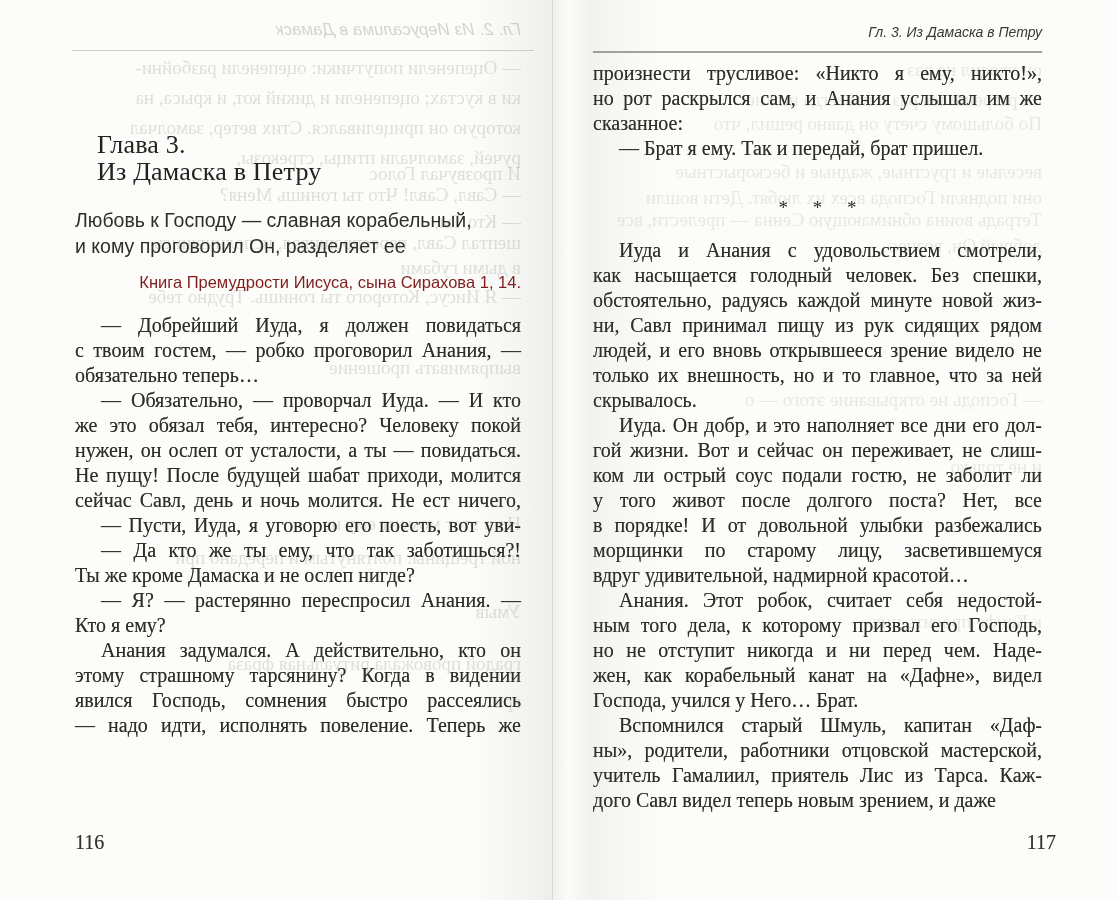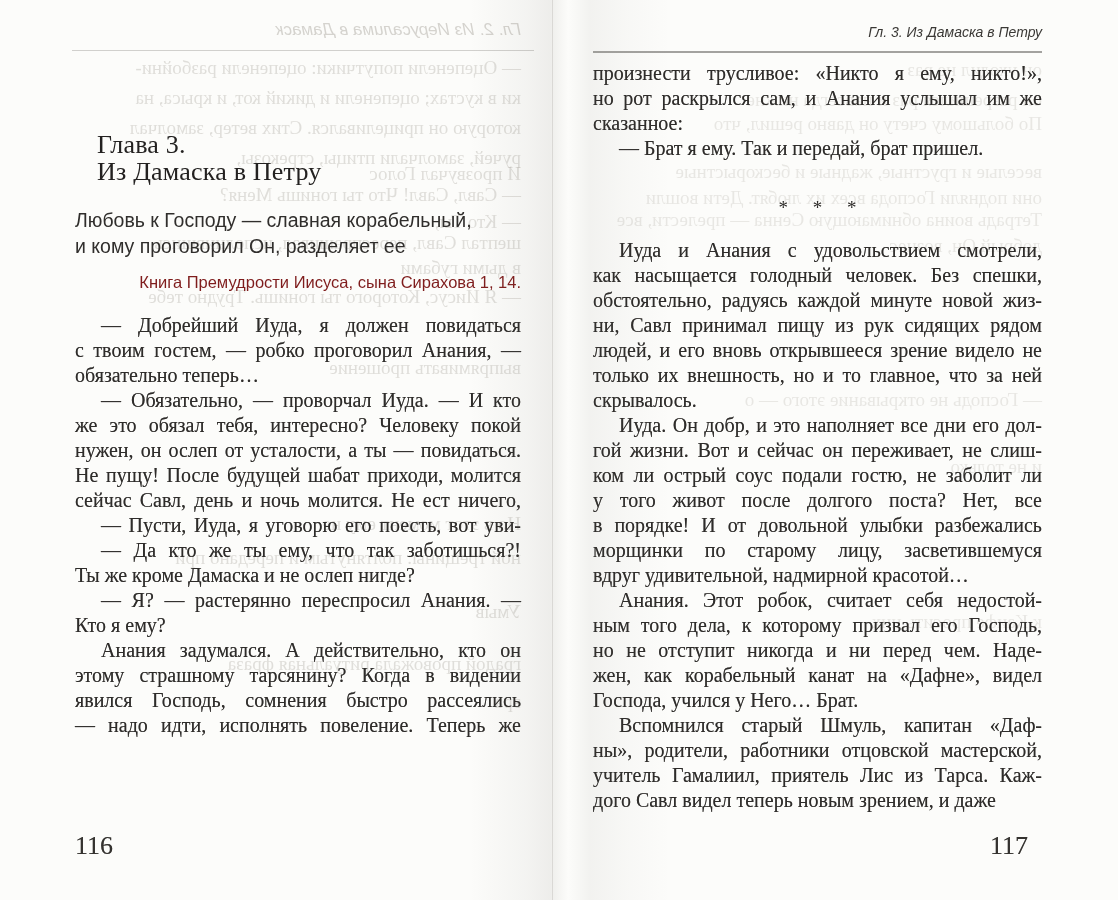--- a/index.html
+++ b/index.html
@@ -87,25 +87,25 @@
     position:absolute; top:24px; left:34px; width:449px;
     text-align:right; font-family:"Liberation Sans", sans-serif;
     font-style:italic; font-size:14px; color:#3a3835;
   }
   .header-rule {
     position:absolute; top:51px; left:34px; width:449px; height:1.5px;
     background:rgba(90,88,84,.55);
   }
   
   .page-number {
-    position:absolute; top:831px; font-size:26px; color:#34322f;
+    position:absolute; top:831px; font-size:20px; color:#34322f;
     text-shadow:0 0 .4px rgba(46,44,42,.5);
   }
   .page-number.pn-left  { left:75px; }
-  .page-number.pn-right { left:20px; width:449px; text-align:right; }
+  .page-number.pn-right { left:48px; width:449px; text-align:right; }
 </style>
 </head>
 <body>
 
 <div class="book">
 
   <div class="page left">
     <div class="ghost-header">Гл. 2. Из Иерусалима в Дамаск</div>
     <div class="ghost-rule"></div>
 

